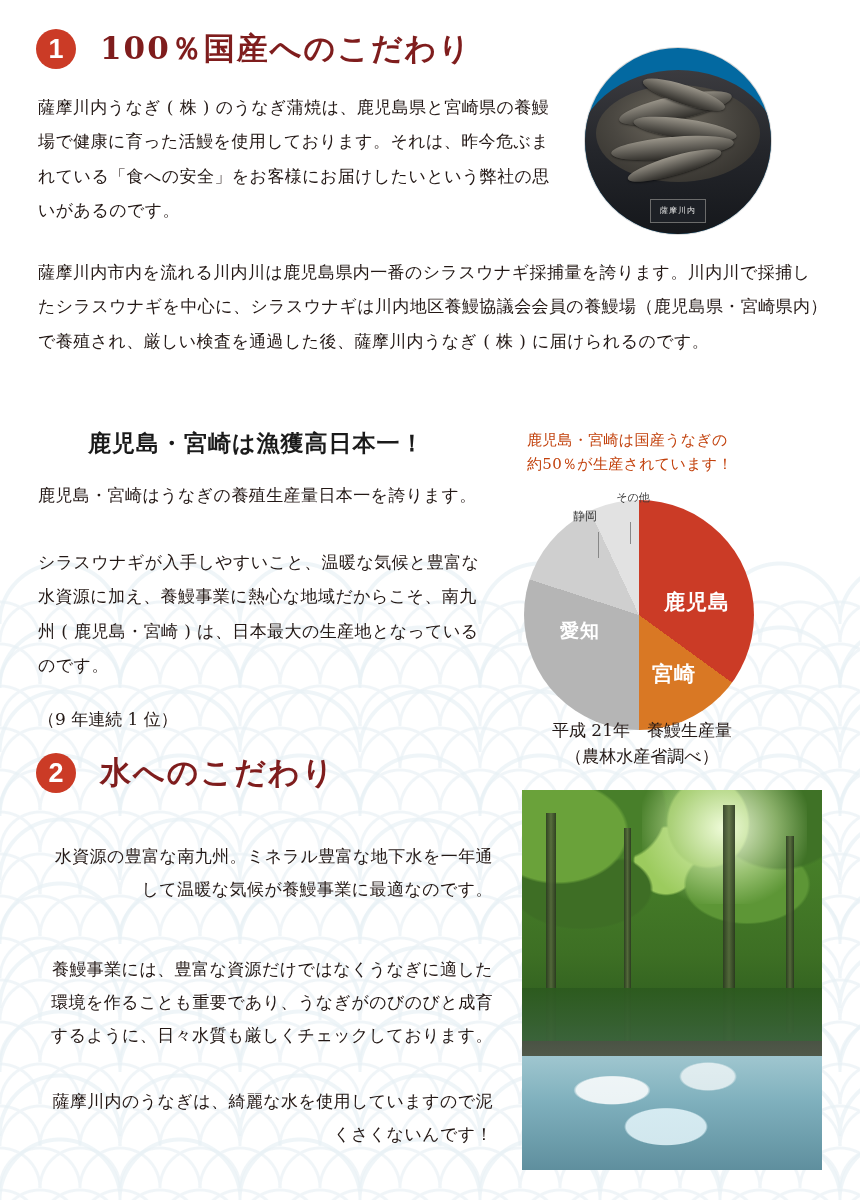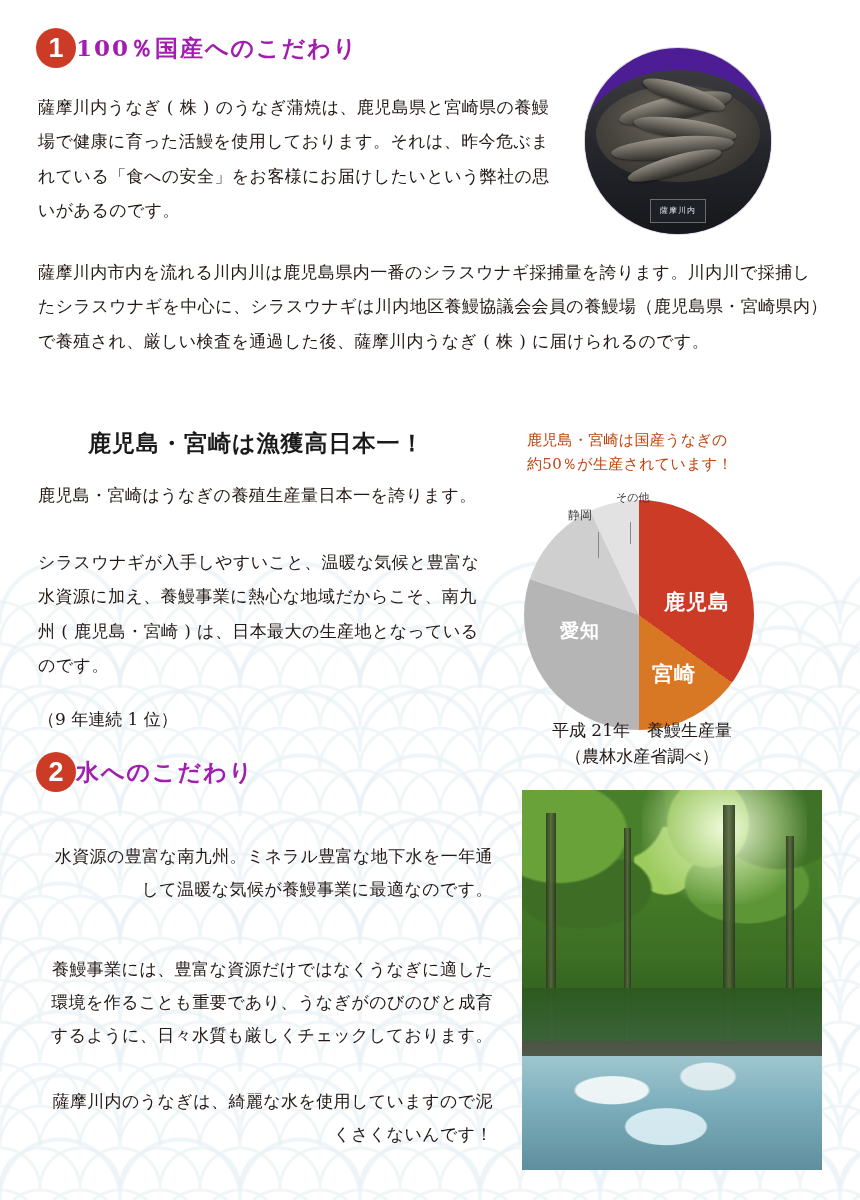--- a/index.html
+++ b/index.html
@@ -70,25 +70,25 @@
     font-family: "Liberation Sans", sans-serif;
     font-size: 27px;
     font-weight: bold;
     display: flex;
     align-items: center;
     justify-content: center;
     line-height: 1;
     flex: 0 0 auto;
   }
   .big-head {
-    font-size: 23px;
+    font-size: 31px;
     font-weight: bold;
     letter-spacing: 2px;
-    margin-left: 0;
-    color: #a21caf;
+    margin-left: 24px;
+    color: #7f1d1d;
     white-space: nowrap;
   }
 
   .sub-head {
     position: absolute;
     font-size: 23px;
     font-weight: bold;
     letter-spacing: 1px;
     color: #1a1a1a;
     white-space: nowrap;
@@ -106,21 +106,21 @@
 
   
   .eel-photo {
     position: absolute;
     left: 585px;
     top: 48px;
     width: 186px;
     height: 186px;
     border-radius: 50%;
     overflow: hidden;
-    background: #4c1d95;
+    background: #0369a1;
     box-shadow: 0 0 0 1px #d8d8d8;
   }
   .eel-photo .tub {
     position: absolute;
     left: -6%;
     top: 12%;
     width: 112%;
     height: 95%;
     border-radius: 50% 50% 46% 46%;
     background: linear-gradient(180deg, #3b3b3f 0%, #24262b 45%, #131519 100%);
@@ -190,22 +190,21 @@
   .pie-leader {
     position: absolute;
     background: #888;
   }
   .pie-out-label {
     position: absolute;
     font-size: 12px;
     color: #3a3a3a;
     white-space: nowrap;
     line-height: 1.15;
-    text-align: left;
-    font-family: Liberation Mono, monospace;
+    text-align: center;
   }
   .pie-source {
     position: absolute;
     text-align: center;
     font-size: 17px;
     line-height: 1.5;
     color: #231815;
     width: 300px;
   }
 

